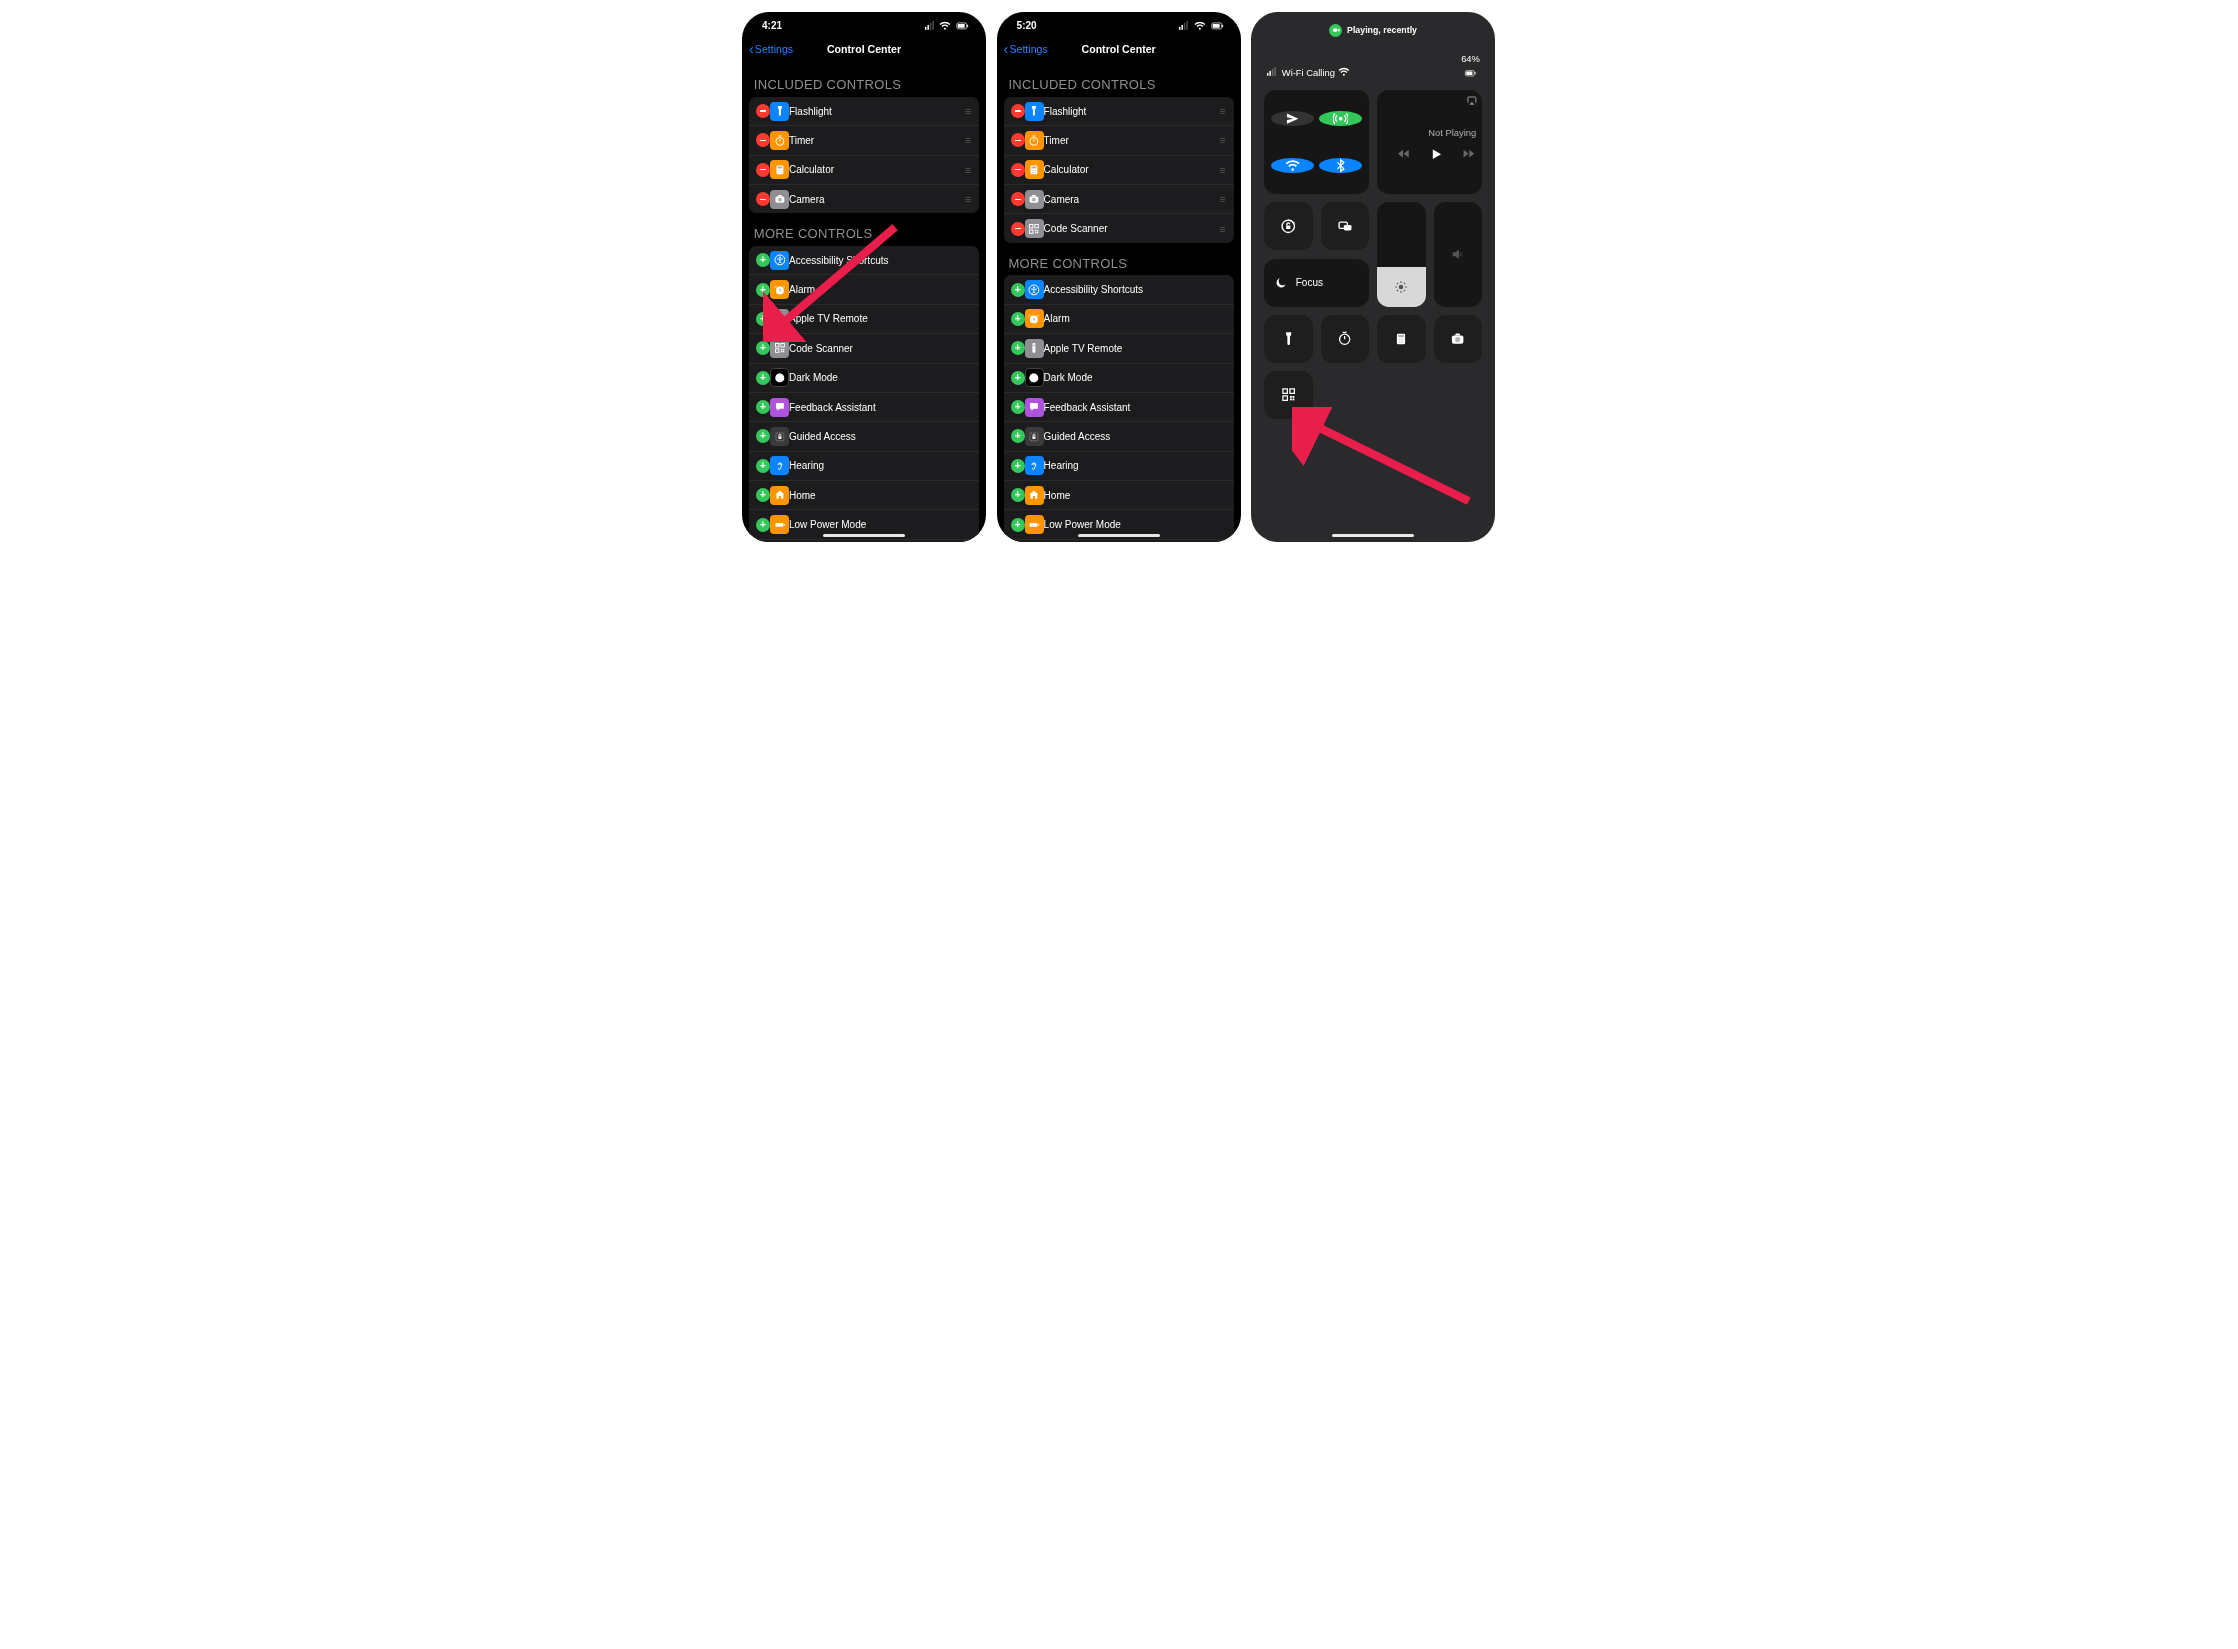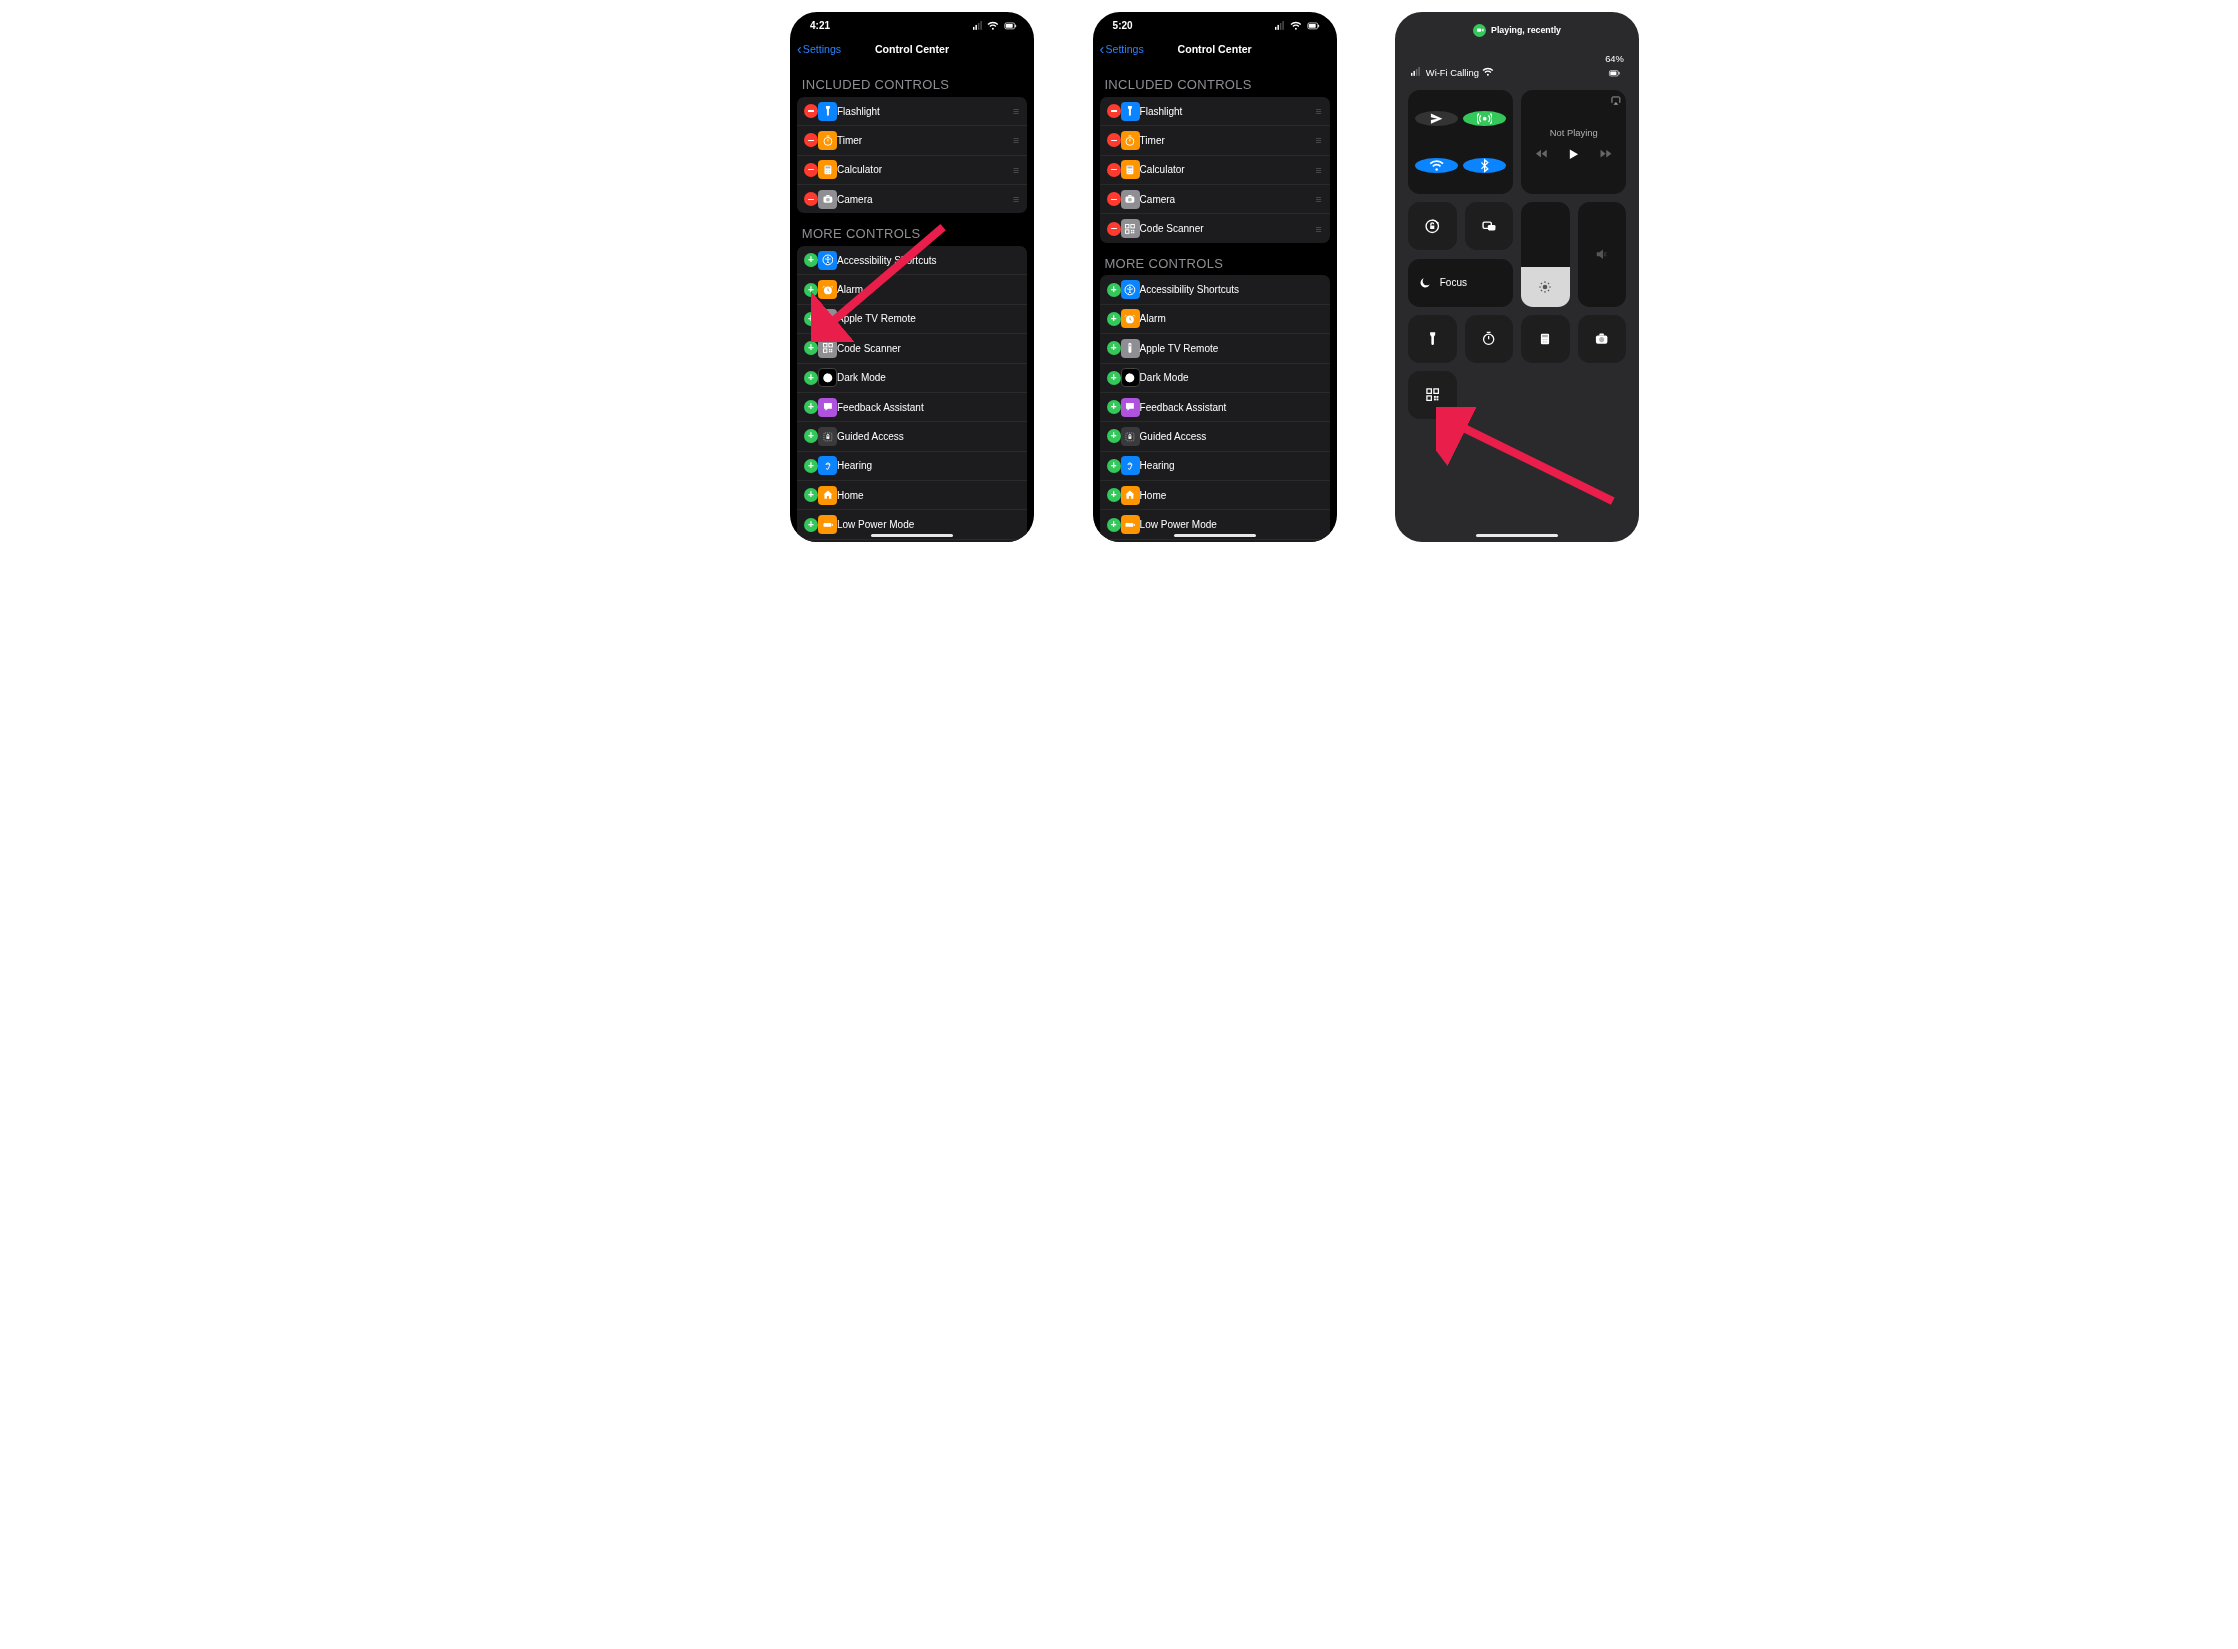--- a/index.html
+++ b/index.html
@@ -38,21 +38,20 @@
   .phone{
     width:244px;
     height:530px;
     background:#000;
     border-radius:27px;
     overflow:hidden;
     position:relative;
     color:var(--text);
     font-size:10px;
     flex-shrink:0;
-    margin-left:48px;
   }
   .phone.cc{background:#2a2a2c;}
   
   .status{
     display:flex;
     justify-content:space-between;
     align-items:center;
     padding:8.2px 15.3px 3.5px 20px;
     font-weight:600;
     font-size:10px;
@@ -125,21 +124,21 @@
     gap:8.2px;grid-auto-rows:48px;
   }
   .tile{
     background:#1e1e1e;border-radius:11.8px;display:flex;align-items:center;justify-content:center;
     color:#fff;position:relative;
   }
   .tile.w2{grid-column:span 2;}
   .tile.h2{grid-row:span 2;}
   .tile.conn{background:#161616;display:grid;grid-template-columns:1fr 1fr;grid-template-rows:1fr 1fr;gap:4.7px;padding:7px;}
   .tile.conn .c{border-radius:50%;display:flex;align-items:center;justify-content:center;}
-  .tile.media{flex-direction:column;gap:8.2px;padding:9.4px 5.9px 4.7px 5.9px;background:#161616;}
+  .tile.media{flex-direction:column;gap:8.2px;padding:9.4px 5.9px 4.7px 5.9px;background:#161616;align-items:flex-end;}
   .tile.media .mt{color:#b0b0b0;font-size:9.4px;}
   .tile.media .ctrls{display:flex;gap:16.5px;align-items:center;color:#666;}
   .tile.focus{justify-content:flex-start;gap:8.2px;padding-left:9.4px;background:#161616;}
   .tile.brightness{background:#161616;flex-direction:column;justify-content:flex-end;padding:0;overflow:hidden;}
   .tile.brightness .fill{width:100%;height:38%;background:#d8d8d8;display:flex;align-items:center;justify-content:center;}
   .tile.volume{background:#161616;}
   .airplay-corner{position:absolute;top:4.7px;right:4.7px;color:#9a9a9a;}
   
   svg{display:block;}
   .ic{width:11.8px;height:11.8px;}

